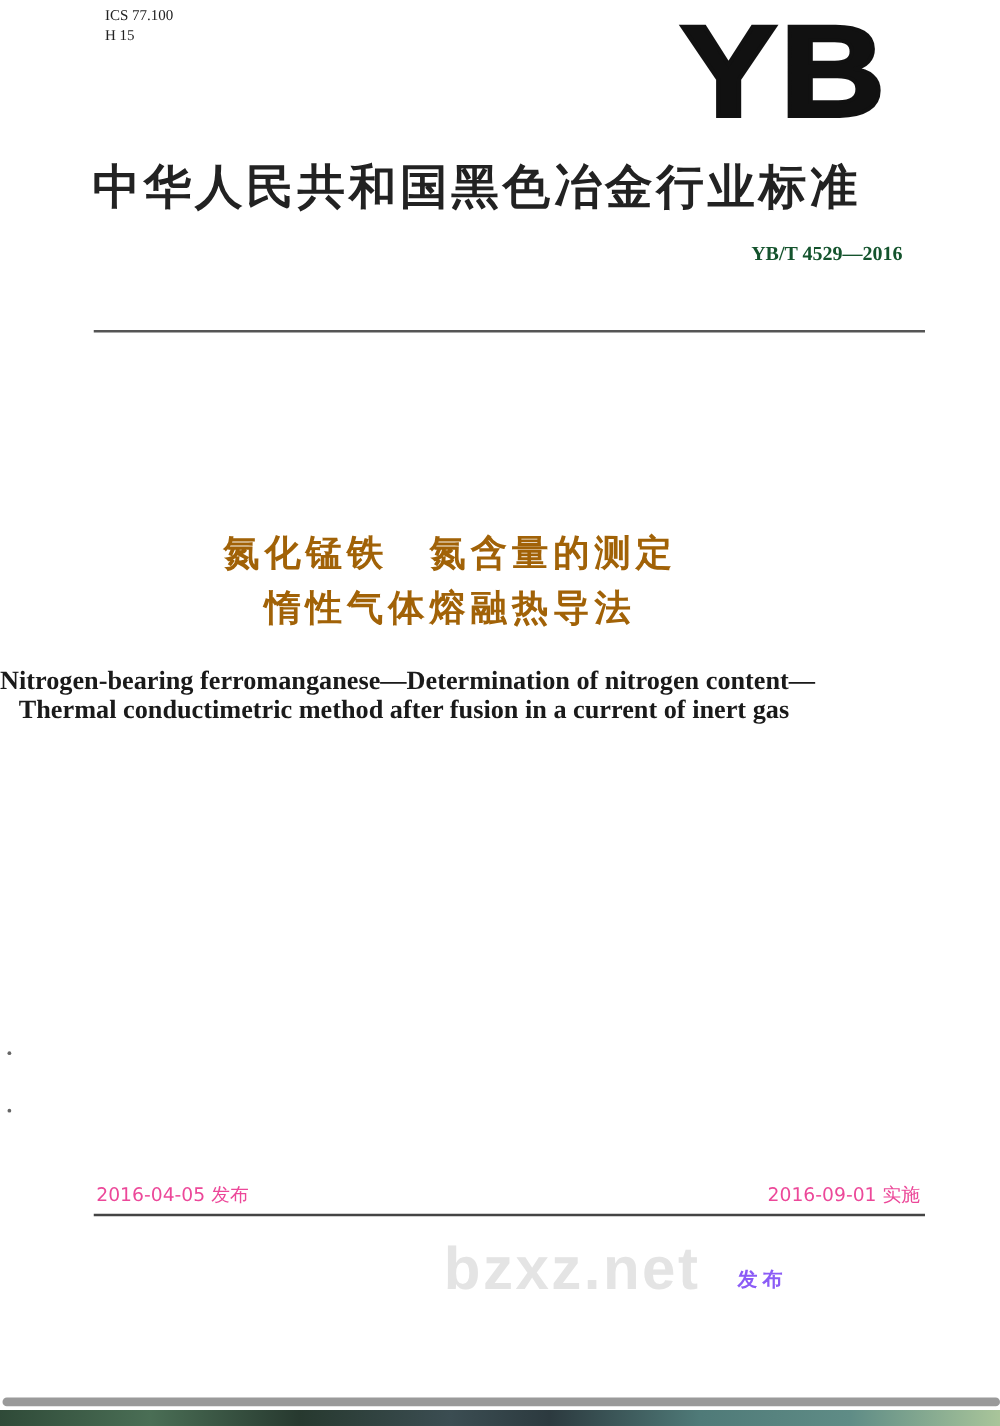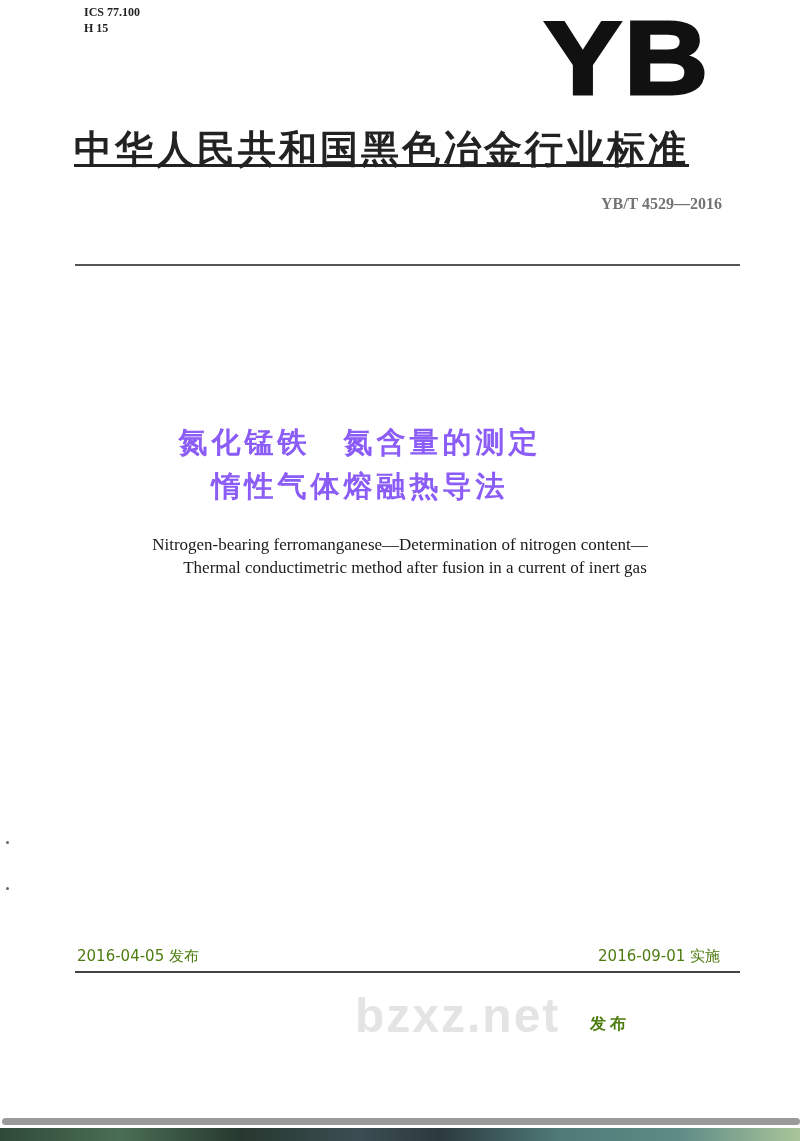--- a/index.html
+++ b/index.html
@@ -2,37 +2,37 @@
 <html><head>
 <meta charset="utf-8">
 <style>
   html, body { margin: 0; padding: 0; }
   body {
     width: 800px; height: 1141px; position: relative; overflow: hidden;
     background: #ffffff; color: #1a1a1a;
     font-family: "DejaVu Sans", sans-serif;
   }
   .page { position: absolute; left: 0; top: 0; width: 800px; height: 1118px; background: #fff; }
-  .ics { position: absolute; left: 84px; top: 4px; font-family: "Liberation Serif", serif; font-weight: bold; font-size: 12px; line-height: 16px; color: #222; }
+  .ics { position: absolute; left: 84px; top: 4px; font-family: "Liberation Serif", serif; font-weight: normal; font-size: 12px; line-height: 16px; color: #222; }
   .logo { position: absolute; left: 544px; top: 8px; font-family: "Liberation Sans", sans-serif; font-weight: 900; font-size: 104px; line-height: 100px; letter-spacing: 2px; color: #111; transform: scaleX(1.12); transform-origin: left top; -webkit-text-stroke: 3px #111; }
-  .std-cat { position: absolute; left: 74px; top: 124px; width: 680px; font-size: 38px; line-height: 50px; letter-spacing: 3px; color: #222; font-weight: bold; white-space: nowrap; text-decoration: underline; }
-  .std-no { position: absolute; right: 78px; top: 195px; font-family: "Liberation Serif", serif; font-weight: bold; font-size: 16px; color: #737373; }
+  .std-cat { position: absolute; left: 74px; top: 124px; width: 680px; font-size: 38px; line-height: 50px; letter-spacing: 3px; color: #222; font-weight: bold; white-space: nowrap; }
+  .std-no { position: absolute; right: 78px; top: 195px; font-family: "Liberation Serif", serif; font-weight: bold; font-size: 16px; color: #14532d; }
   .rule-top { position: absolute; left: 75px; top: 264px; width: 665px; height: 2px; background: #555; }
-  .title-cn { position: absolute; left: 0; width: 720px; text-align: center; font-size: 29px; line-height: 44px; color: #8b5cf6; font-weight: bold; letter-spacing: 4px; white-space: pre; }
+  .title-cn { position: absolute; left: 0; width: 720px; text-align: center; font-size: 29px; line-height: 44px; color: #a16207; font-weight: bold; letter-spacing: 4px; white-space: pre; }
   .t1 { top: 420px; }
   .t2 { top: 464px; text-align: center; }
-  .title-en { position: absolute; left: 0; width: 800px; text-align: center; font-family: "Liberation Serif", serif; font-weight: normal; font-size: 17px; line-height: 23px; color: #1a1a1a; }
+  .title-en { position: absolute; left: 0; width: 800px; font-family: "Liberation Serif", serif; font-weight: bold; font-size: 21px; line-height: 23px; color: #1a1a1a; }
   .e1 { top: 533px; }
   .e2 { top: 556px; padding-left: 15px; }
-  .dates { position: absolute; left: 75px; top: 945px; width: 665px; height: 26px; border-bottom: 2px solid #444; font-size: 15px; color: #4d7c0f; }
+  .dates { position: absolute; left: 75px; top: 945px; width: 665px; height: 26px; border-bottom: 2px solid #444; font-size: 15px; color: #ec4899; }
   .pub-date { position: absolute; left: 2px; top: 2px; }
-  .imp-date { position: absolute; right: 20px; top: 2px; margin-left: 44px; }
+  .imp-date { position: absolute; right: 4px; top: 2px; margin-left: 44px; }
   .watermark { position: absolute; left: 355px; top: 988px; font-family: "Liberation Sans", sans-serif; font-weight: bold; font-size: 48px; color: #e4e4e4; letter-spacing: 2px; }
   .issuer { position: absolute; left: 172px; top: 1010px; font-family: "DejaVu Serif", serif; font-weight: bold; font-size: 20px; color: #222; letter-spacing: 1px; white-space: nowrap; }
-  .issued { position: absolute; left: 590px; top: 1014px; font-size: 16px; color: #4d7c0f; font-weight: bold; letter-spacing: 4px; }
+  .issued { position: absolute; left: 590px; top: 1014px; font-size: 16px; color: #8b5cf6; font-weight: bold; letter-spacing: 4px; }
   .scrollbar { position: absolute; left: 2px; top: 1118px; width: 798px; height: 7px; background: #9a9a9a; border-radius: 4px; }
   .scroll-track { position: absolute; left: 0; top: 1115px; width: 800px; height: 13px; background: #fff; }
   .desktop { position: absolute; left: 0; top: 1128px; width: 800px; height: 13px;
     background: linear-gradient(90deg, #2f4a38 0%, #4a6e55 15%, #27392f 30%, #3b4d52 45%, #2c3a3f 55%, #4f7a78 70%, #5f8c86 85%, #a9c59a 100%); }
   .speck { position: absolute; left: 6px; width: 3px; height: 3px; background: #666; border-radius: 50%; }
 </style>
 </head>
 <body>
 
 <div class="page">

